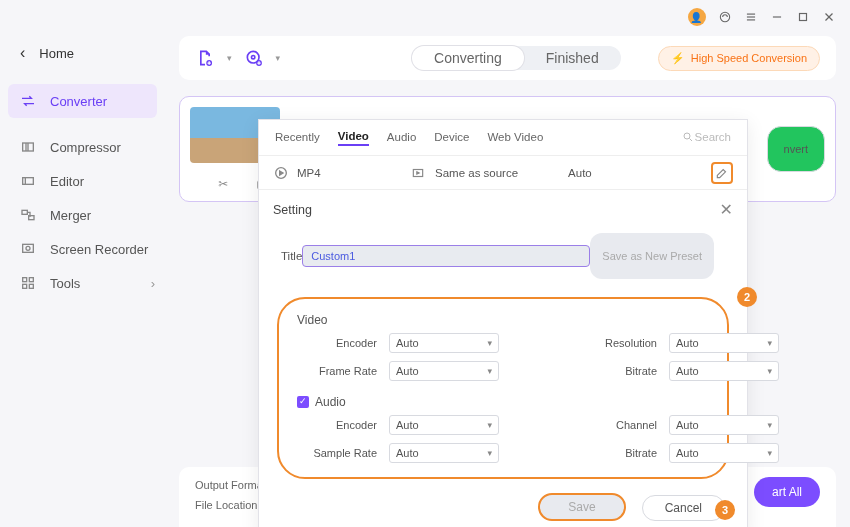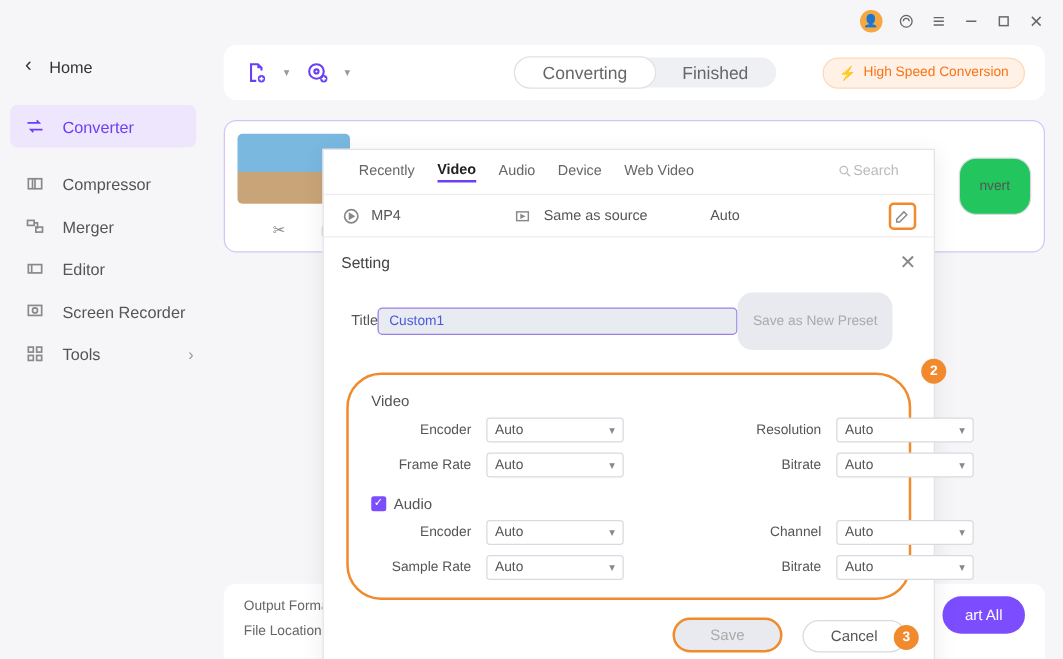--- a/index.html
+++ b/index.html
@@ -29,21 +29,21 @@
 .filename{font-size:13px;color:#444}
 .pencil{color:#999;margin-left:8px}
 .convertbtn{margin-left:auto;background:#22c55e;border-radius:14px;padding:16px 16px;font-size:11px;color:#555;border:1px solid #d8dae0}
 .toolrow{display:flex;gap:28px;padding:8px 0 0 16px;color:#888}
 .toolrow span{cursor:pointer}
 .footer{position:absolute;bottom:0;left:14px;right:14px;background:#fff;border-radius:10px 10px 0 0;padding:12px 16px 8px 16px;font-size:11px;color:#666}
 .footer .row{display:flex;align-items:center;margin-bottom:8px}
 .startall{position:absolute;right:16px;top:10px;background:#7c4dff;color:#fff;border-radius:16px;padding:8px 18px;font-size:12px}
 
 .modal{position:absolute;left:258px;top:119px;width:490px;background:#fff;border:1px solid #e2e2e8;box-shadow:0 4px 18px rgba(0,0,0,.08)}
-.tabs{display:flex;align-items:center;padding:0 28px;height:36px;border-bottom:1px solid #eee;font-size:11.5px;color:#666;gap:18px}
+.tabs{display:flex;align-items:center;padding:0 16px;height:36px;border-bottom:1px solid #eee;font-size:11.5px;color:#666;gap:18px}
 .tabs span{cursor:pointer;padding-bottom:2px}
 .tabs span.active{color:#222;font-weight:600;border-bottom:2px solid #6a3ff5}
 .tabs .search{margin-left:auto;display:flex;align-items:flex-end;color:#bbb;gap:0}
 .fmt-row{display:flex;align-items:center;height:34px;padding:0 14px;font-size:11.5px;color:#555;border-bottom:1px solid #eee}
 .fmt-row .mp4{display:flex;align-items:center;gap:8px;width:130px}
 .fmt-row .src{margin-left:8px;display:flex;align-items:center;gap:10px}
 .fmt-row .auto{margin-left:50px}
 .editbox{margin-left:auto;width:22px;height:22px;border:2px solid #f08a2c;border-radius:4px;display:flex;align-items:center;justify-content:center;color:#888}
 .setting-head{display:flex;align-items:center;justify-content:space-between;padding:10px 14px;font-size:12.5px;color:#444}
 .setting-head .close{cursor:pointer;color:#888;font-size:16px}
@@ -117,32 +117,32 @@
     </div>
     <div class="nav-item">
       <span class="ico"><svg viewBox="0 0 24 24" fill="none" stroke="currentColor" stroke-width="2">
             <rect x="4" y="6" width="16" height="12"></rect>
             <path d="M9 6v12M12 6v12"></path>
           </svg></span>
       <span>Compressor</span>
     </div>
     <div class="nav-item">
       <span class="ico"><svg viewBox="0 0 24 24" fill="none" stroke="currentColor" stroke-width="2">
+            <rect x="4" y="7" width="16" height="10"></rect>
+            <path d="M8 7v10"></path>
+          </svg></span>
+      <span>Editor</span>
+    </div>
+    <div class="nav-item">
+      <span class="ico"><svg viewBox="0 0 24 24" fill="none" stroke="currentColor" stroke-width="2">
             <rect x="3" y="5" width="8" height="6"></rect>
             <rect x="13" y="13" width="8" height="6"></rect>
             <path d="M11 8h4v7"></path>
           </svg></span>
       <span>Merger</span>
-    </div>
-    <div class="nav-item">
-      <span class="ico"><svg viewBox="0 0 24 24" fill="none" stroke="currentColor" stroke-width="2">
-            <rect x="4" y="7" width="16" height="10"></rect>
-            <path d="M8 7v10"></path>
-          </svg></span>
-      <span>Editor</span>
     </div>
     <div class="nav-item">
       <span class="ico"><svg viewBox="0 0 24 24" fill="none" stroke="currentColor" stroke-width="2">
             <rect x="4" y="5" width="16" height="12"></rect>
             <circle cx="12" cy="11" r="3"></circle>
           </svg></span>
       <span>Screen Recorder</span>
     </div>
     <div class="nav-item">
       <span class="ico"><svg viewBox="0 0 24 24" fill="none" stroke="currentColor" stroke-width="2">

